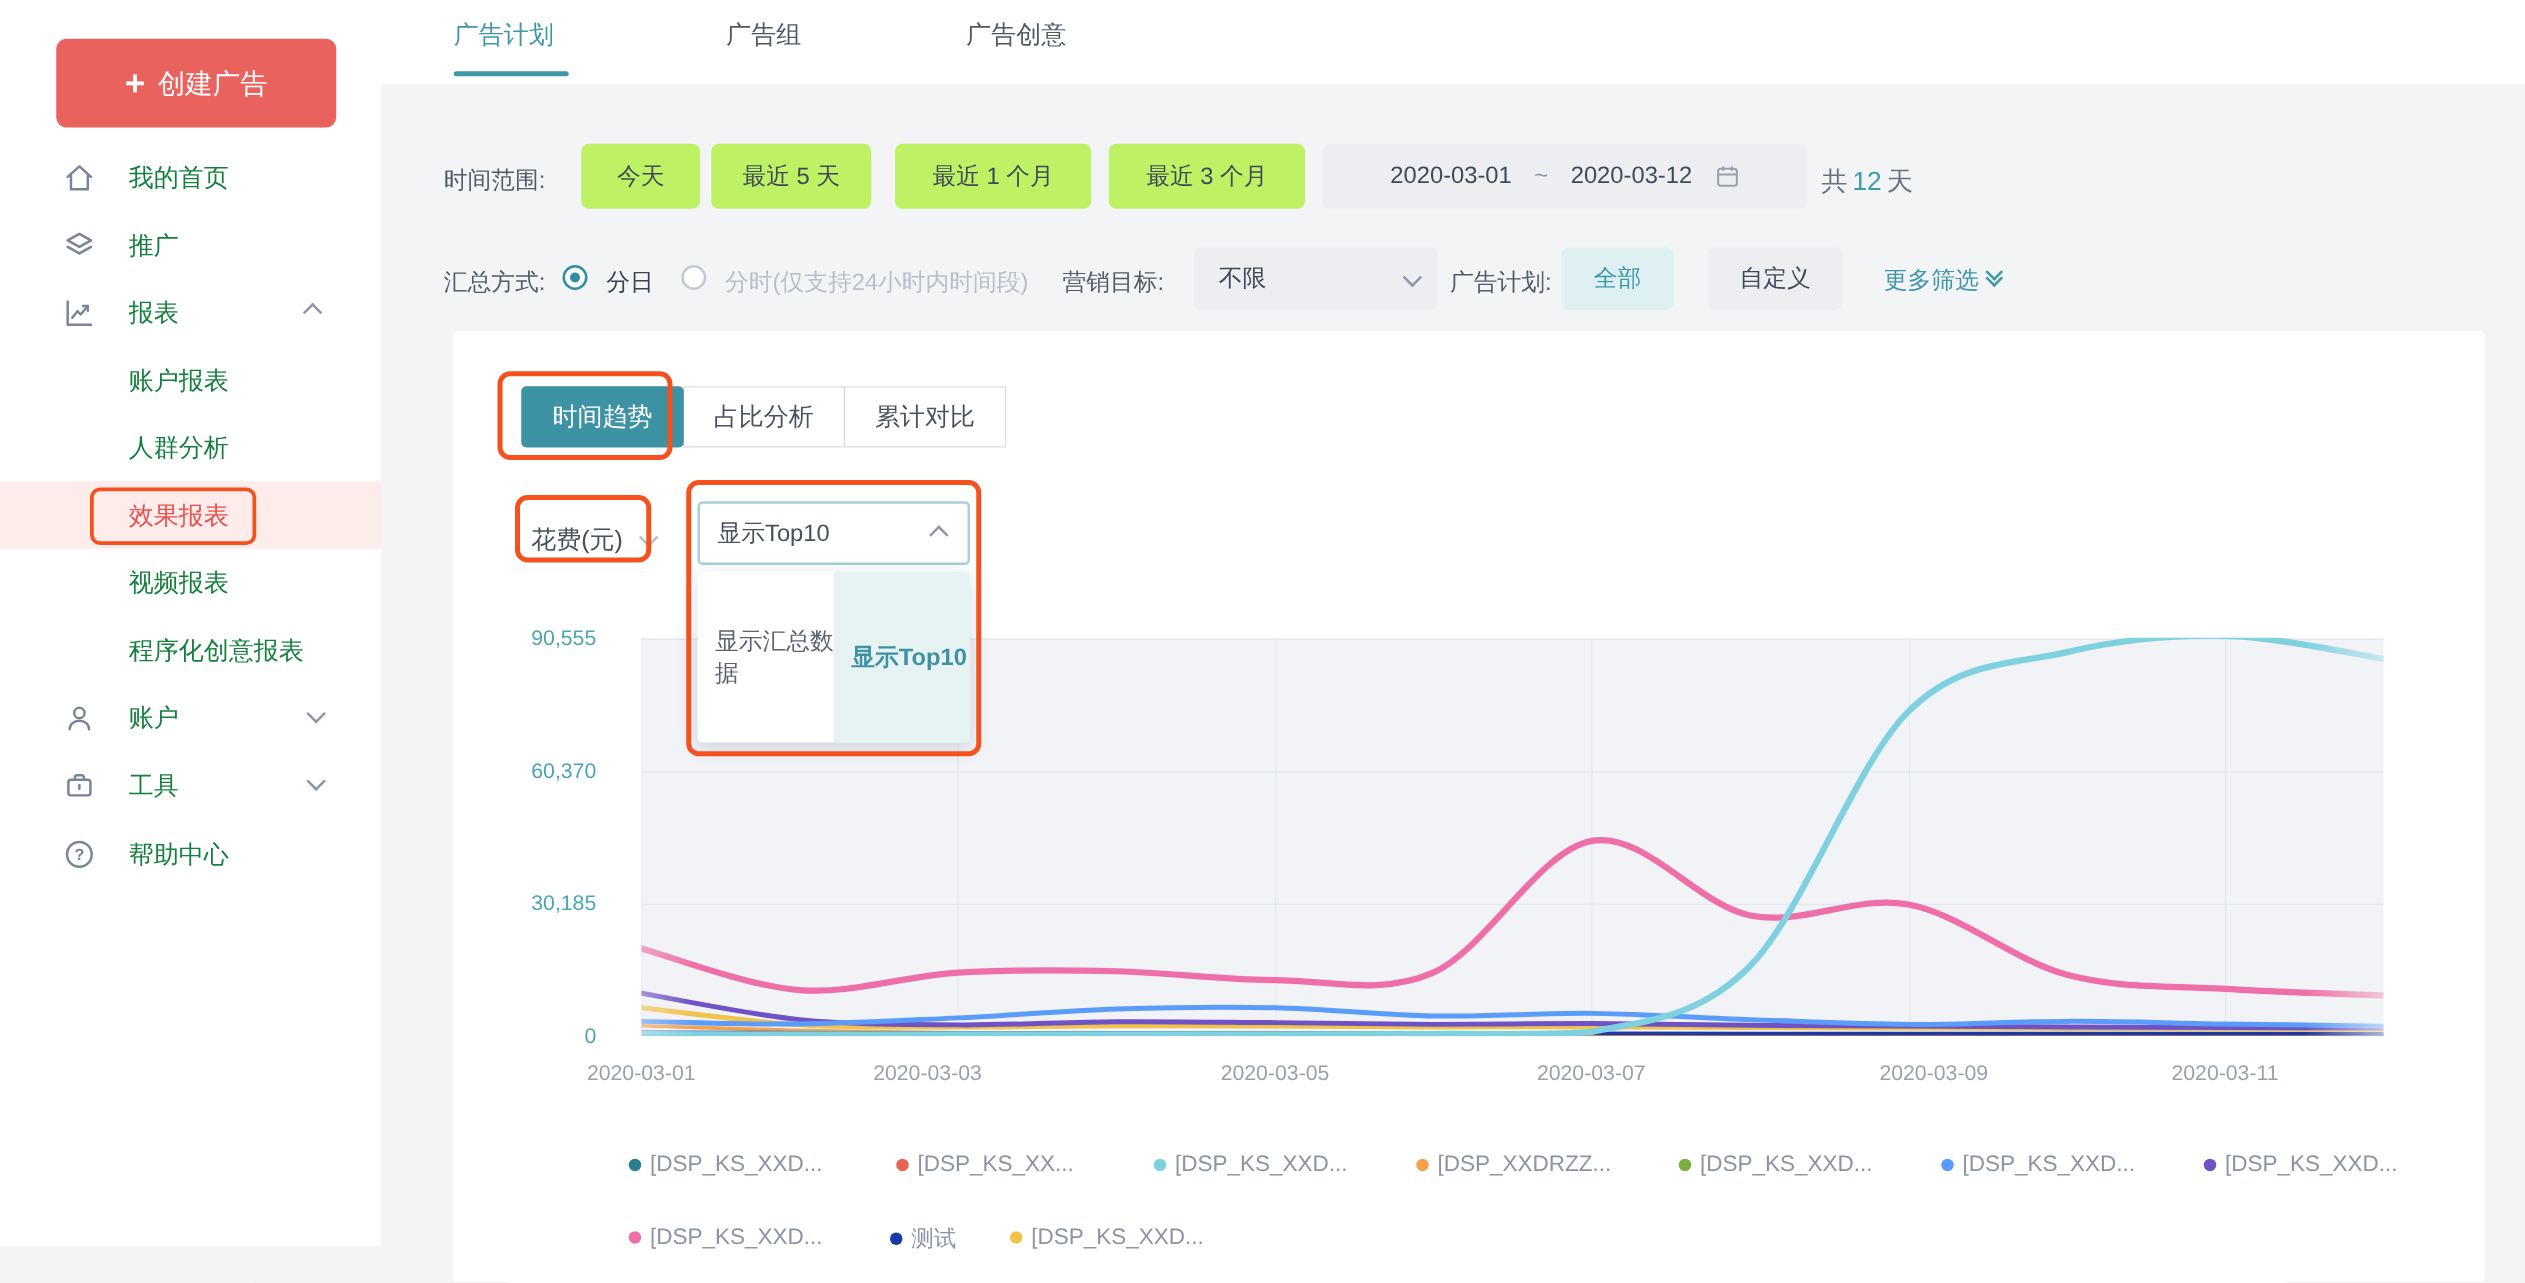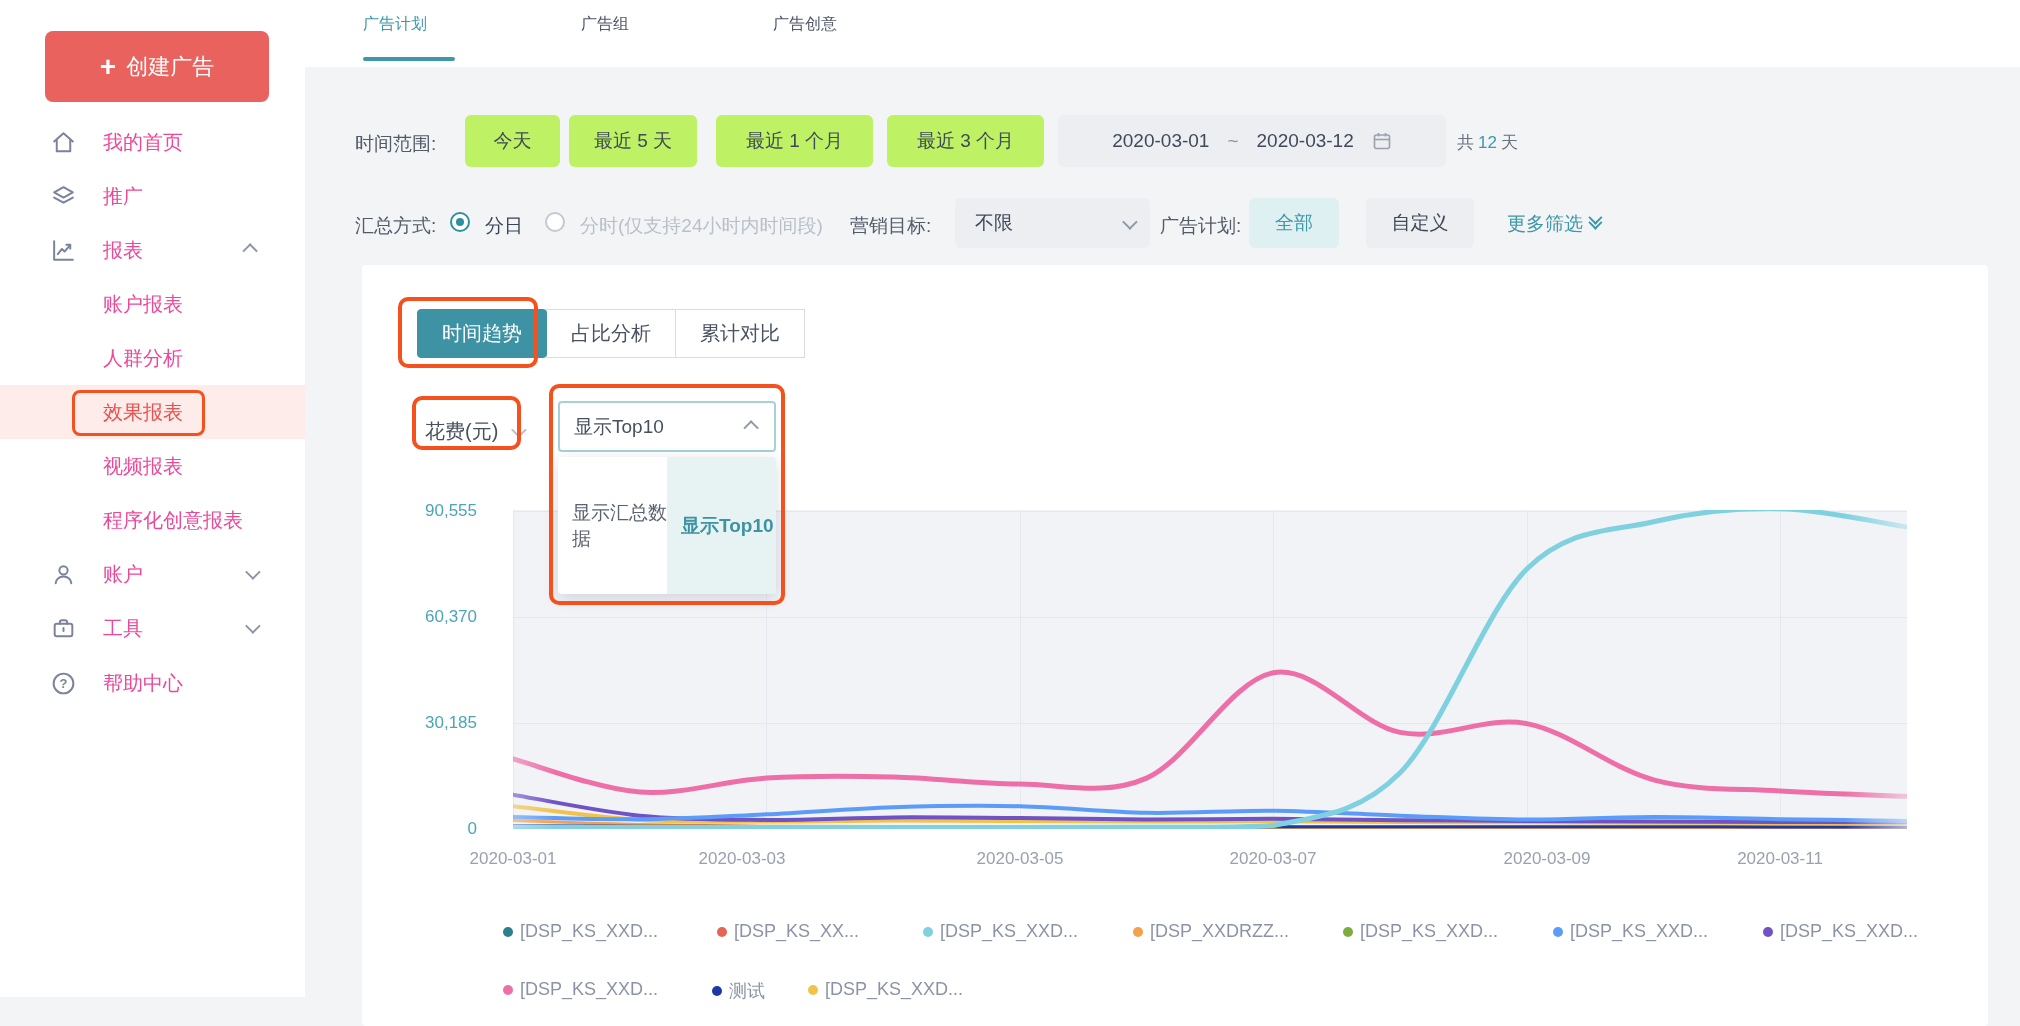--- a/index.html
+++ b/index.html
@@ -6,39 +6,39 @@
   .stage{position:relative;width:2020px;height:1026px;background:#f3f4f6;overflow:hidden;
          font-family:"Liberation Sans","DejaVu Sans",sans-serif;color:#4a5261;}
   
   .sidebar{position:absolute;left:0;top:0;width:305px;height:997px;background:#fff;}
   .create-ad{position:absolute;left:45px;top:31px;width:224px;height:71px;background:#ea625e;border:none;
              border-radius:8px;color:#fff;font-size:22px;font-family:inherit;cursor:pointer;
              display:flex;align-items:center;justify-content:center;gap:10px;}
   .create-ad .plus{font-size:28px;font-weight:bold;line-height:1;}
   .snav-item{position:absolute;left:0;right:0;height:54px;display:flex;align-items:center;cursor:pointer;}
   .snav-item .sicon{position:absolute;left:48px;width:30px;height:30px;display:flex;align-items:center;justify-content:center;}
-  .snav-item .slabel{position:absolute;left:103px;font-size:20px;color:#ec4899;white-space:nowrap;}
+  .snav-item .slabel{position:absolute;left:103px;font-size:20px;color:#15803d;white-space:nowrap;}
   .snav-item .sidechev{position:absolute;right:48px;color:#8d96a8;}
   .snav-item.active{background:#fdecea;}
   .snav-item.active .slabel{color:#e7504d;}
   .annot{position:absolute;border:4px solid #f4511e;border-radius:10px;pointer-events:none;z-index:30;}
   .annot.thin{border-width:3px;border-radius:8px;}
   
   .topbar{position:absolute;left:305px;right:0;top:0;height:67px;background:#fff;}
-  .ttab{position:absolute;top:14px;font-size:16px;color:#4f5866;cursor:pointer;white-space:nowrap;text-align:right;}
+  .ttab{position:absolute;top:14px;font-size:20px;color:#4f5866;cursor:pointer;white-space:nowrap;text-align:right;}
   .ttab.active{color:#3f98a8;}
   .tunderline{position:absolute;top:57px;height:4px;background:#3f98a8;border-radius:2px;}
   
   .filterbar{position:absolute;left:305px;right:0;top:67px;height:198px;}
   .flabel{position:absolute;font-size:19px;color:#525b6a;white-space:nowrap;}
   .fbtn{position:absolute;top:48px;height:52px;background:#bef264;border:none;border-radius:6px;
         font-size:19px;color:#3f4a59;font-family:inherit;cursor:pointer;display:flex;align-items:center;justify-content:center;}
   .datebox{position:absolute;top:48px;height:52px;background:#eceef2;border-radius:6px;display:flex;
            align-items:center;justify-content:center;gap:18px;font-size:19px;color:#3f4a59;cursor:pointer;}
-  .totaldays{position:absolute;font-size:17px;color:#6b7383;white-space:nowrap;}
+  .totaldays{position:absolute;font-size:21px;color:#6b7383;white-space:nowrap;}
   .totaldays b{color:#3d9aab;font-weight:normal;padding:0 4px;}
   .radio{display:inline-block;width:20px;height:20px;border-radius:50%;border:2px solid #c3c9d2;
          position:relative;box-sizing:border-box;vertical-align:middle;cursor:pointer;background:#fff;}
   .radio.sel{border-color:#2f8fa0;}
   .radio.sel::after{content:"";position:absolute;left:4px;top:4px;width:8px;height:8px;border-radius:50%;background:#2f8fa0;}
   .rlabel{position:absolute;font-size:19px;color:#3a4554;white-space:nowrap;}
   .rlabel.dim{color:#b9bfca;}
   .fselect{position:absolute;top:131px;height:50px;background:#eceef2;border-radius:6px;display:flex;
            align-items:center;justify-content:space-between;padding:0 16px 0 20px;box-sizing:border-box;
            font-size:19px;color:#3f4a59;cursor:pointer;}

